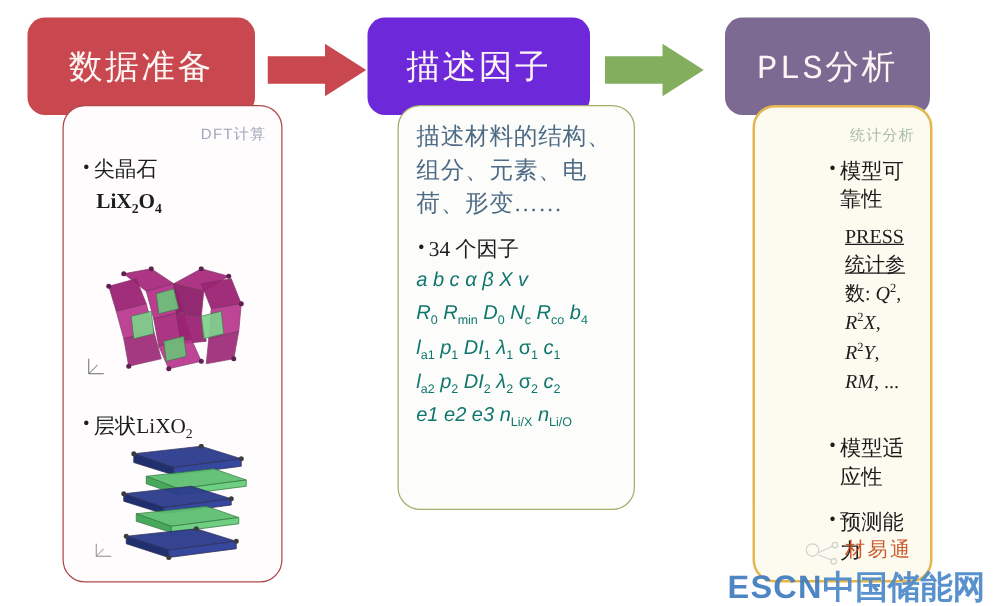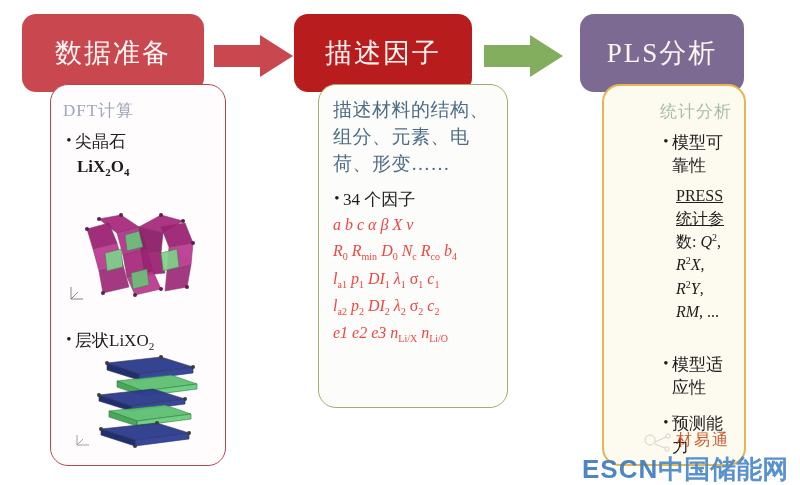--- a/index.html
+++ b/index.html
@@ -13,25 +13,25 @@
   .canvas{position:relative;width:800px;height:485px;}
 
   
   .pill{
     position:absolute;
     border-radius:14px;
     color:#fdf6f4;
     display:flex;align-items:center;justify-content:center;
     font-size:27px;
     letter-spacing:2px;
-    font-family:Liberation Serif, serif;
+    font-family:Liberation Mono, monospace;
     box-sizing:border-box;
   }
   .pill-red{left:22px;top:14px;width:182px;height:78px;background:#c9474f;}
-  .pill-green{left:294px;top:14px;width:178px;height:78px;background:#b91c1c;}
+  .pill-green{left:294px;top:14px;width:178px;height:78px;background:#6d28d9;}
   .pill-purple{left:580px;top:14px;width:164px;height:78px;background:#7c6a93;}
 
   
   .arrow{position:absolute;}
   .arrow svg{display:block;}
 
   
   .card{
     position:absolute;
     border-radius:18px;
@@ -51,25 +51,25 @@
   .card-right{
     left:602px;top:84px;width:144px;height:382px;
     background:#fdfaf0;
     border:2.4px solid #e4b64f;
     padding-left:44px;
   }
 
   .card-inner{padding:10px 12px 0 12px;}
 
   .subtitle{
-    text-align:left;
-    font-size:17px;
+    text-align:right;
+    font-size:12px;
     letter-spacing:1px;
     margin:4px 0 8px 0;
-    font-family:Liberation Serif, serif;
+    font-family:Liberation Sans, sans-serif;
   }
   .subtitle-red{color:#9fa6bb;}
   .subtitle-purple{color:#a9bda9;}
 
   .bullet-row{
     display:flex;
     align-items:flex-start;
     font-size:17px;
     color:#1c1c1c;
     line-height:1.38;
@@ -82,24 +82,24 @@
     font-size:15px;
     line-height:1.4;
   }
   .bullet-text{flex:1 1 auto;}
 
   .plain-line{
     font-size:17px;color:#1c1c1c;line-height:1.42;margin:1px 0 1px 14px;font-weight:bold;
   }
 
   .formula-line{
-    font-family:Liberation Serif, serif;
+    font-family:Liberation Sans, sans-serif;
     font-style:italic;
     font-size:16px;
-    color:#ef4444;
+    color:#0f766e;
     line-height:1.5;
     margin:2px 0 2px 2px;
     white-space:nowrap;
   }
   .formula-line sub{font-style:normal;font-size:10px;}
   .formula-line .up{font-style:normal;}
 
   
   .desc{
     font-size:19px;

